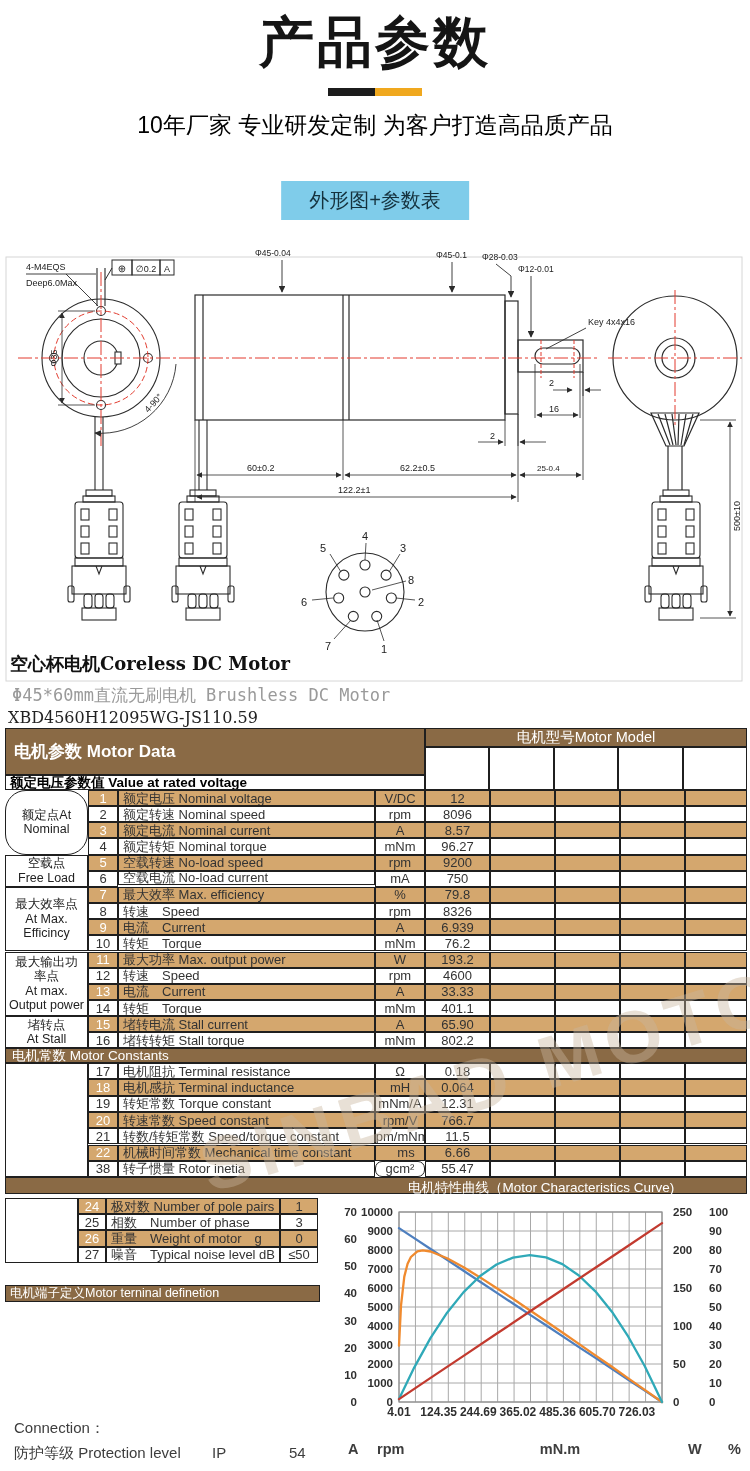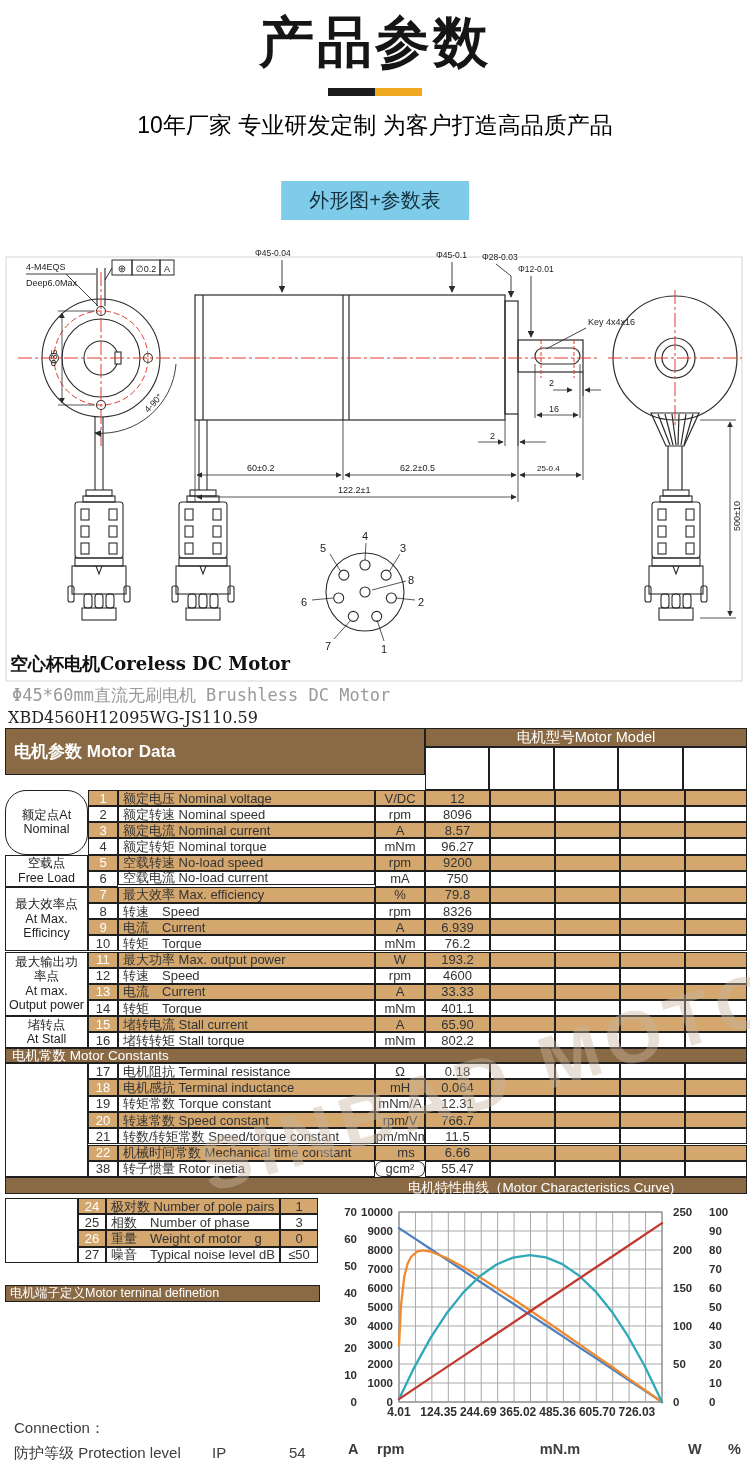--- a/index.html
+++ b/index.html
@@ -249,20 +249,23 @@
 <div class="abs prodline1">空心杯电机Coreless DC Motor</div>
 <div class="abs prodline2">Φ45*60mm直流无刷电机 Brushless DC Motor</div>
 <div class="abs prodline3">XBD4560H12095WG-JS110.59</div>
 
 <div id="tbl" class="abs" style="left:5px;top:728px;width:742px;height:552px">
   <div class="band" style="left:0;top:0;width:420px;height:47px;font-size:17px;font-weight:bold;padding-left:8px">
     <span>电机参数 Motor Data</span>
   </div>
   <div class="band" style="left:420px;top:0;width:322px;height:19px;font-size:14.5px;justify-content:center">
     <span>电机型号Motor Model</span>
+  </div>
+  <div class="cell cl" style="left:0;top:47px;width:420px;height:15px;font-weight:bold;font-size:13.5px;color:#000">
+    <span>额定电压参数值 Value at rated voltage</span>
   </div>
   <div id="tbl-dyn">
       <div class="cell " style="left: 420px; top: 19px; width: 64.4px; height: 43px;"></div>
       <div class="cell " style="left: 484.4px; top: 19px; width: 64.4px; height: 43px;"></div>
       <div class="cell " style="left: 548.8px; top: 19px; width: 64.4px; height: 43px;"></div>
       <div class="cell " style="left: 613.2px; top: 19px; width: 64.4px; height: 43px;"></div>
       <div class="cell " style="left: 677.6px; top: 19px; width: 64.4px; height: 43px;"></div>
       <div class="cell grp" style="left: 0px; top: 62px; width: 83px; height: 64.6px; border-radius: 21px;">
         <div>额定点At</div>
         <div>Nominal</div>

